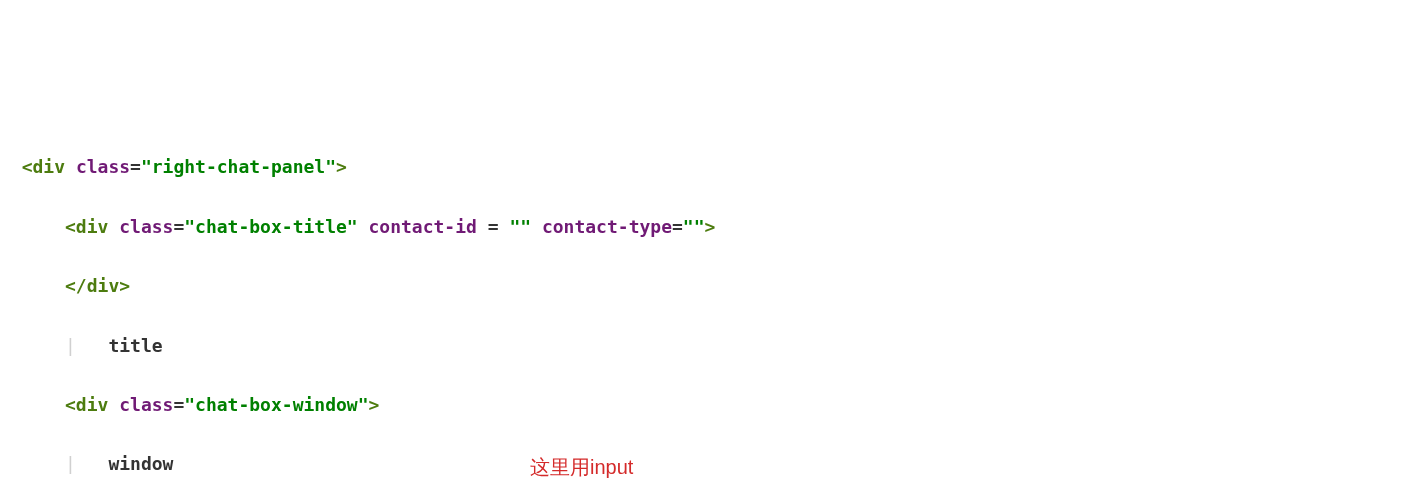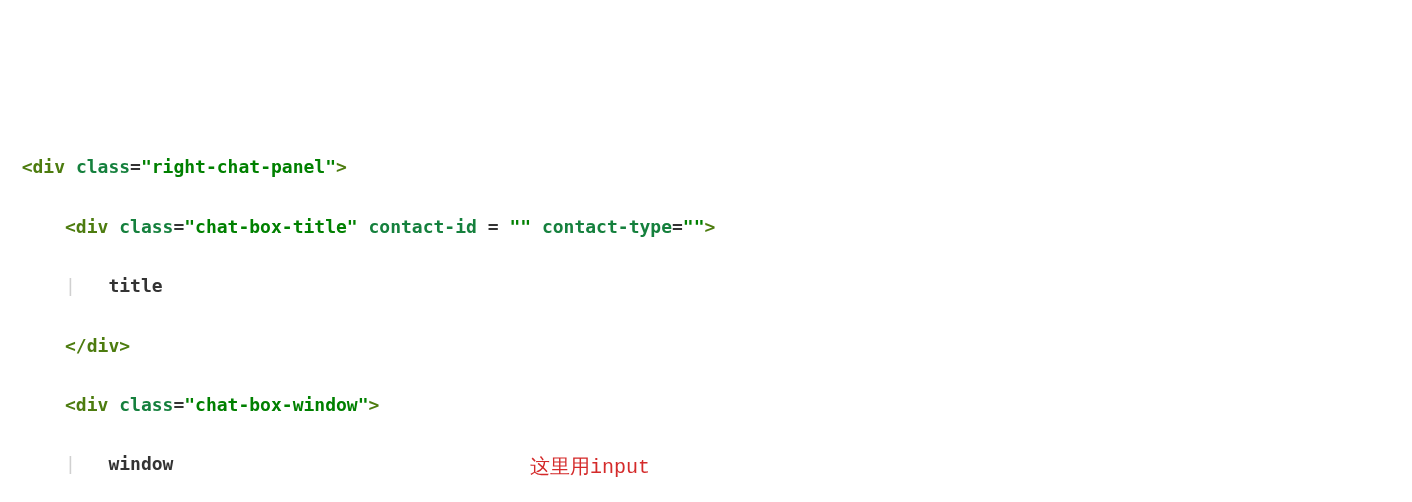--- a/index.html
+++ b/index.html
@@ -14,48 +14,48 @@
     line-height: 1.65;
   }
   .code-area {
     padding: 4px 0 0 0;
   }
   .line {
     display: block;
     position: relative;
   }
   .tag { color: #4d7c0f; }
-  .attr { color: #15803d; }
+  .attr { color: #701a75; }
   .eq { color: #333; }
   .val { color: #008000; }
   .txt { color: #333; }
   .bracket { color: #333; }
   .guide {
     color: #d0d0d0;
     font-weight: normal;
   }
   .annotation {
     position: absolute;
     color: #d42a2a;
-    font-family: Liberation Mono, monospace;
+    font-family: Liberation Sans, sans-serif;
     font-weight: normal;
     font-size: 20px;
     white-space: nowrap;
   }
 </style>
 </head>
 <body>
 
 
 
 <div class="code-area">
 <span class="line"><span class="bracket">  </span><span class="tag">&lt;div</span> <span class="attr">class</span><span class="eq">=</span><span class="val">"right-chat-panel"</span><span class="tag">&gt;</span></span>
 <span class="line">      <span class="tag">&lt;div</span> <span class="attr">class</span><span class="eq">=</span><span class="val">"chat-box-title"</span> <span class="attr">contact-id</span> <span class="eq">=</span> <span class="val">""</span> <span class="attr">contact-type</span><span class="eq">=</span><span class="val">""</span><span class="tag">&gt;</span></span>
+<span class="line">      <span class="tag">&lt;/div&gt;</span></span>
 <span class="line">      <span class="guide">|   </span><span class="txt">title</span></span>
-<span class="line">      <span class="tag">&lt;/div&gt;</span></span>
 <span class="line">      <span class="tag">&lt;div</span> <span class="attr">class</span><span class="eq">=</span><span class="val">"chat-box-window"</span><span class="tag">&gt;</span></span>
 <span class="line">      <span class="guide">|   </span><span class="txt">window</span><span class="annotation" style="left:530px; top:2px;">这里用input</span></span>
 
 
 
 
 
 
 
 

